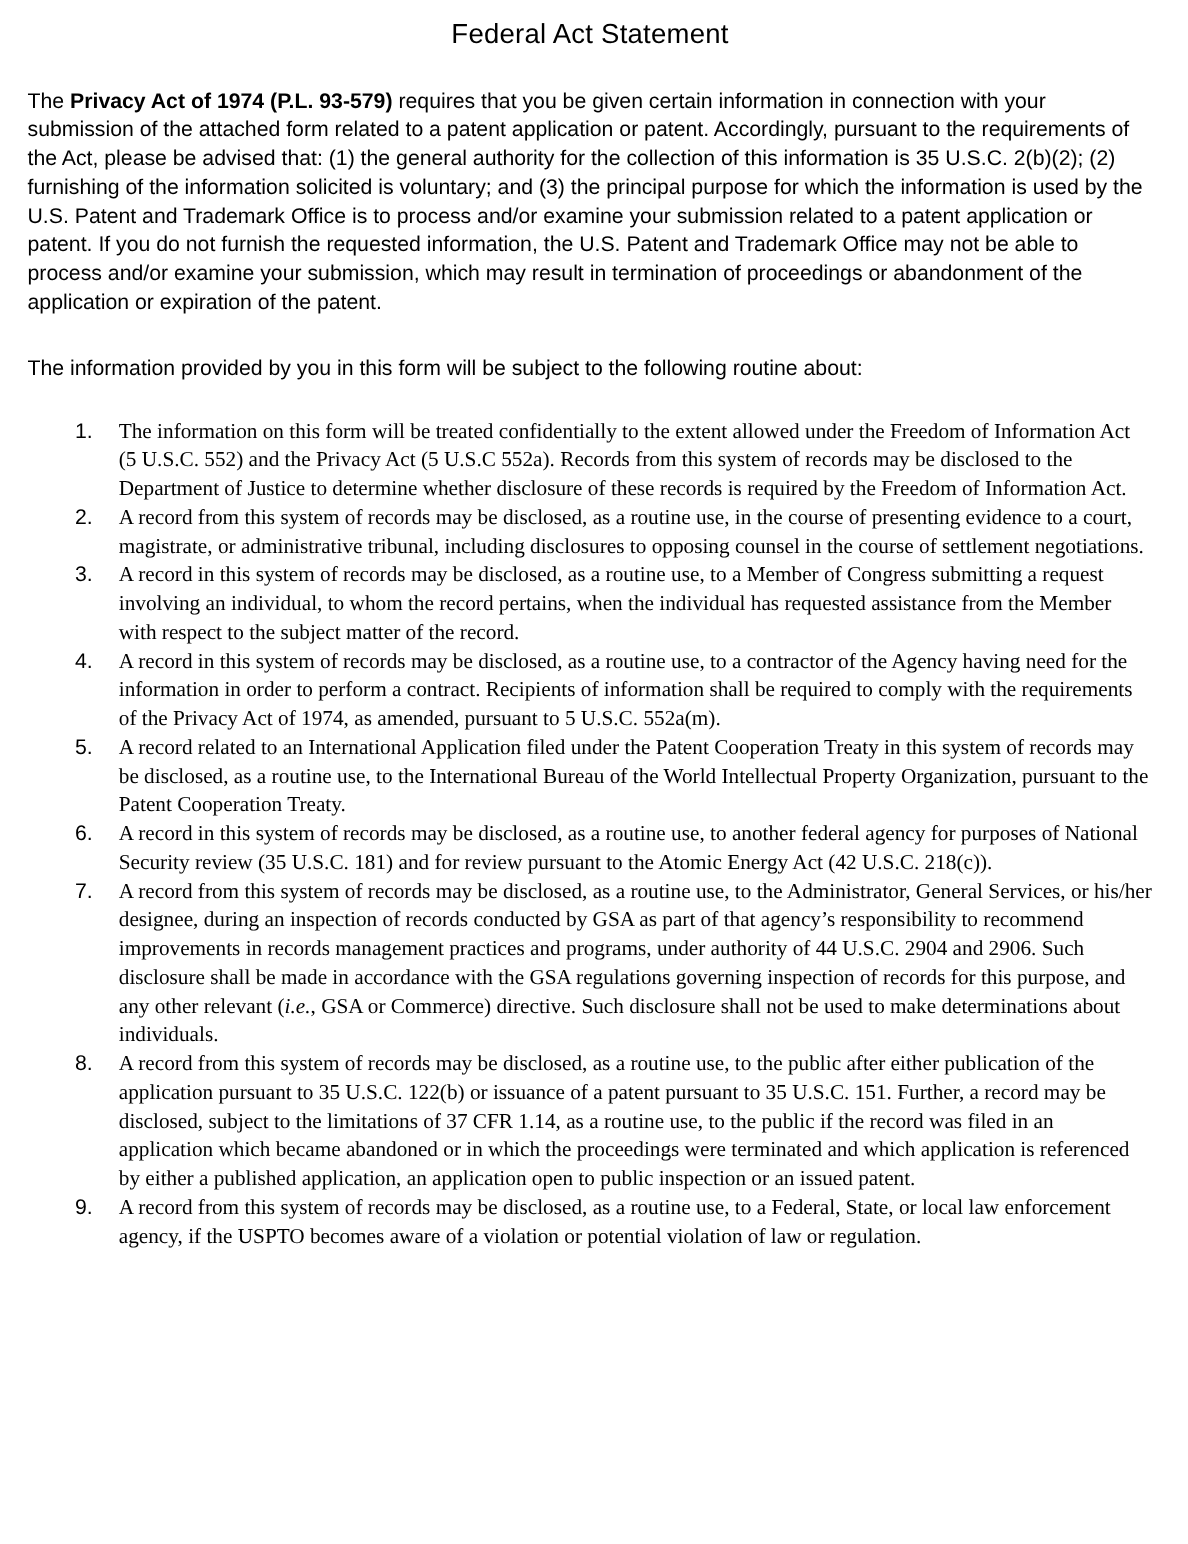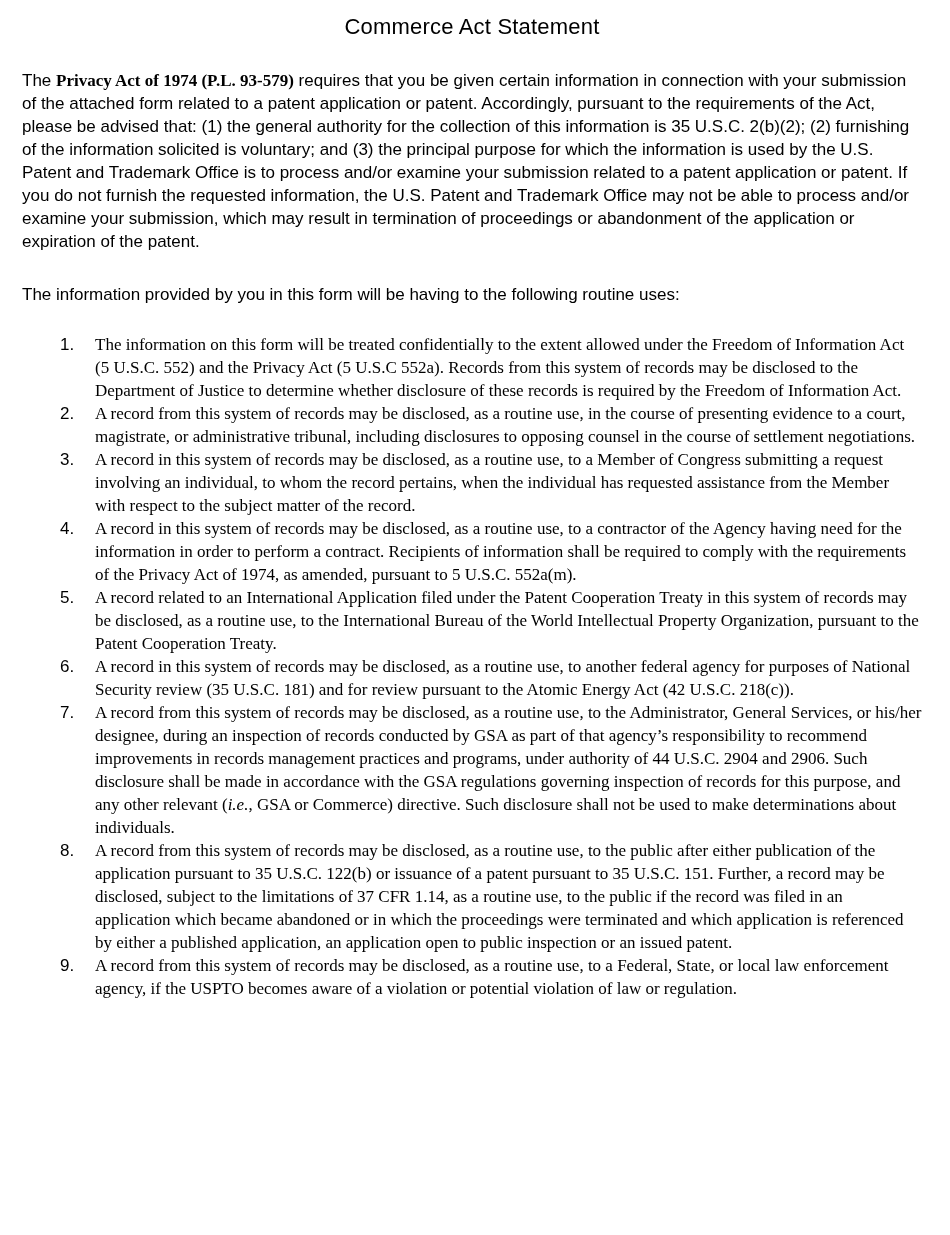--- a/index.html
+++ b/index.html
@@ -47,32 +47,32 @@
     line-height: 23px;
   }
   .use-num {
     flex: 0 0 35px;
     margin-left: 38px;
   }
   .use-text {
     flex: 1 1 auto;
     font-family: Liberation Serif, serif;
   }
-  .seg-b { font-weight: 700; font-family: Liberation Serif, serif; }
+  .seg-b { font-weight: 700; }
   .seg-i { font-style: italic; }
 </style>
 </head>
 <body style="background: rgb(255, 255, 255); color: rgb(0, 0, 0);">
 
 <main class="doc">
-  <h1 class="doc-title">Commerce Act Statement</h1>
+  <h1 class="doc-title">Federal Act Statement</h1>
 
   <p class="intro-paragraph" id="intro-paragraph"><span class="">The </span><span class="seg-b ">Privacy Act of 1974 (P.L. 93-579)</span><span class=""> requires that you be given certain information in connection with your submission of the attached form related to a patent application or patent. Accordingly, pursuant to the requirements of the Act, please be advised that: (1) the general authority for the collection of this information is 35 U.S.C. 2(b)(2); (2) furnishing of the information solicited is voluntary; and (3) the principal purpose for which the information is used by the U.S. Patent and Trademark Office is to process and/or examine your submission related to a patent application or patent. If you do not furnish the requested information, the U.S. Patent and Trademark Office may not be able to process and/or examine your submission, which may result in termination of proceedings or abandonment of the application or expiration of the patent.</span></p>
 
-  <p class="lead-paragraph">The information provided by you in this form will be having to the following routine uses:</p>
+  <p class="lead-paragraph">The information provided by you in this form will be subject to the following routine about:</p>
 
   <div class="uses-list" id="uses-list">
       <div class="use-row">
         <span class="use-num">1.</span>
         <span class="use-text"><span class="">The information on this form will be treated confidentially to the extent allowed under the Freedom of Information Act (5 U.S.C. 552) and the Privacy Act (5 U.S.C 552a). Records from this system of records may be disclosed to the Department of Justice to determine whether disclosure of these records is required by the Freedom of Information Act.</span></span>
       </div>
       <div class="use-row">
         <span class="use-num">2.</span>
         <span class="use-text"><span class="">A record from this system of records may be disclosed, as a routine use, in the course of presenting evidence to a court, magistrate, or administrative tribunal, including disclosures to opposing counsel in the course of settlement negotiations.</span></span>
       </div>

